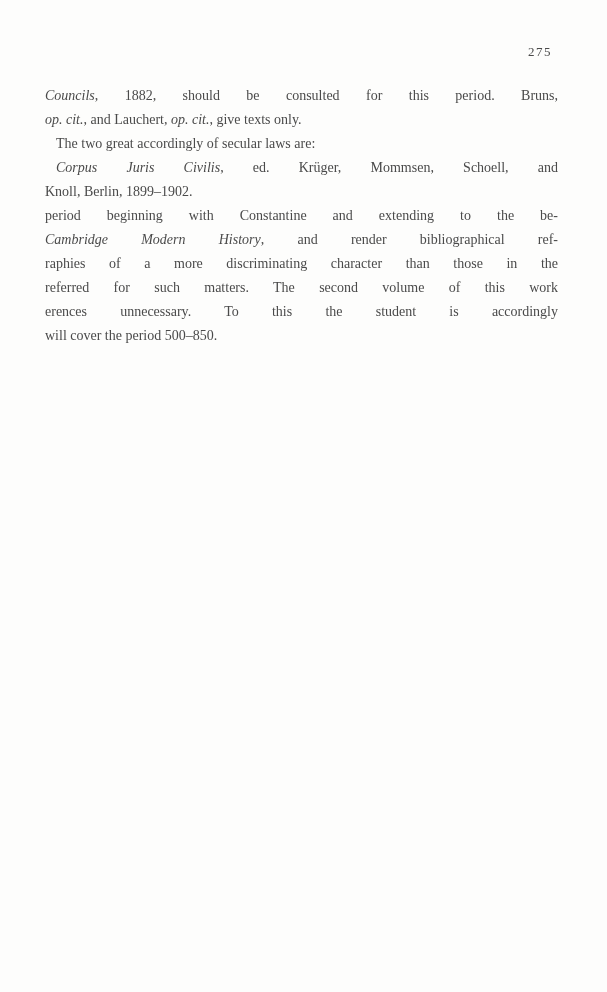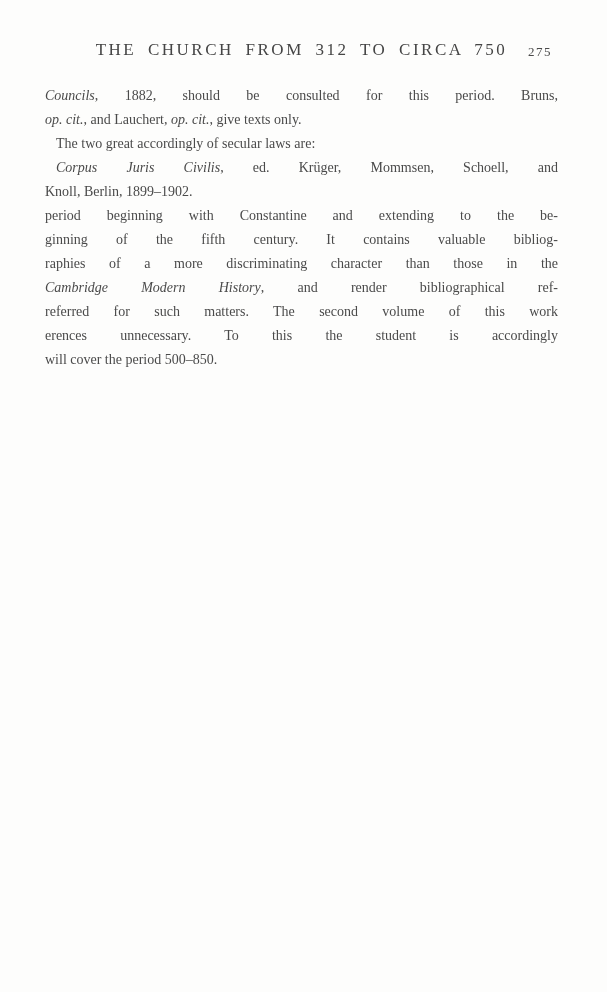--- a/index.html
+++ b/index.html
@@ -72,39 +72,37 @@
   .line i {
     font-style: italic;
   }
 </style>
 </head>
 <body>
 
 <div class="page">
   <div class="text-block">
     <div class="running-header">
-      <span class="head-title">THE CHURCH FROM 312 TO CIRCA 750</span>
       <span class="page-num">275</span>
     </div>
     <div class="page-body">
         <div class="para">
           <div class="line"><i>Councils</i><span>, 1882, should be consulted for this period. Bruns,</span></div>
           <div class="line noj"><i>op. cit.</i><span>, and Lauchert, </span><i>op. cit.</i><span>, give texts only.</span></div>
         </div>
         <div class="para">
           <div class="line noj ind"><span>The two great accordingly of secular laws are:</span></div>
         </div>
         <div class="para">
           <div class="line ind"><i>Corpus Juris Civilis</i><span>, ed. Krüger, Mommsen, Schoell, and</span></div>
           <div class="line noj"><span>Knoll, Berlin, 1899–1902.</span></div>
         </div>
         <div class="para">
           <div class="line"><span>period beginning with Constantine and extending to the be-</span></div>
-          <div class="line"><span>ginning of the fifth century. It contains valuable bibliog-</span></div>
+          <div class="line"><i>Cambridge Modern History</i><span>, and render bibliographical ref-</span></div>
           <div class="line"><span>raphies of a more discriminating character than those in the</span></div>
-          <div class="line"><i>Cambridge Modern History</i><span>, and render bibliographical ref-</span></div>
           <div class="line"><span>referred for such matters. The second volume of this work</span></div>
           <div class="line"><span>erences unnecessary. To this the student is accordingly</span></div>
           <div class="line noj"><span>will cover the period 500–850.</span></div>
         </div>
       </div>
   </div>
 </div>
 
 </body></html>

